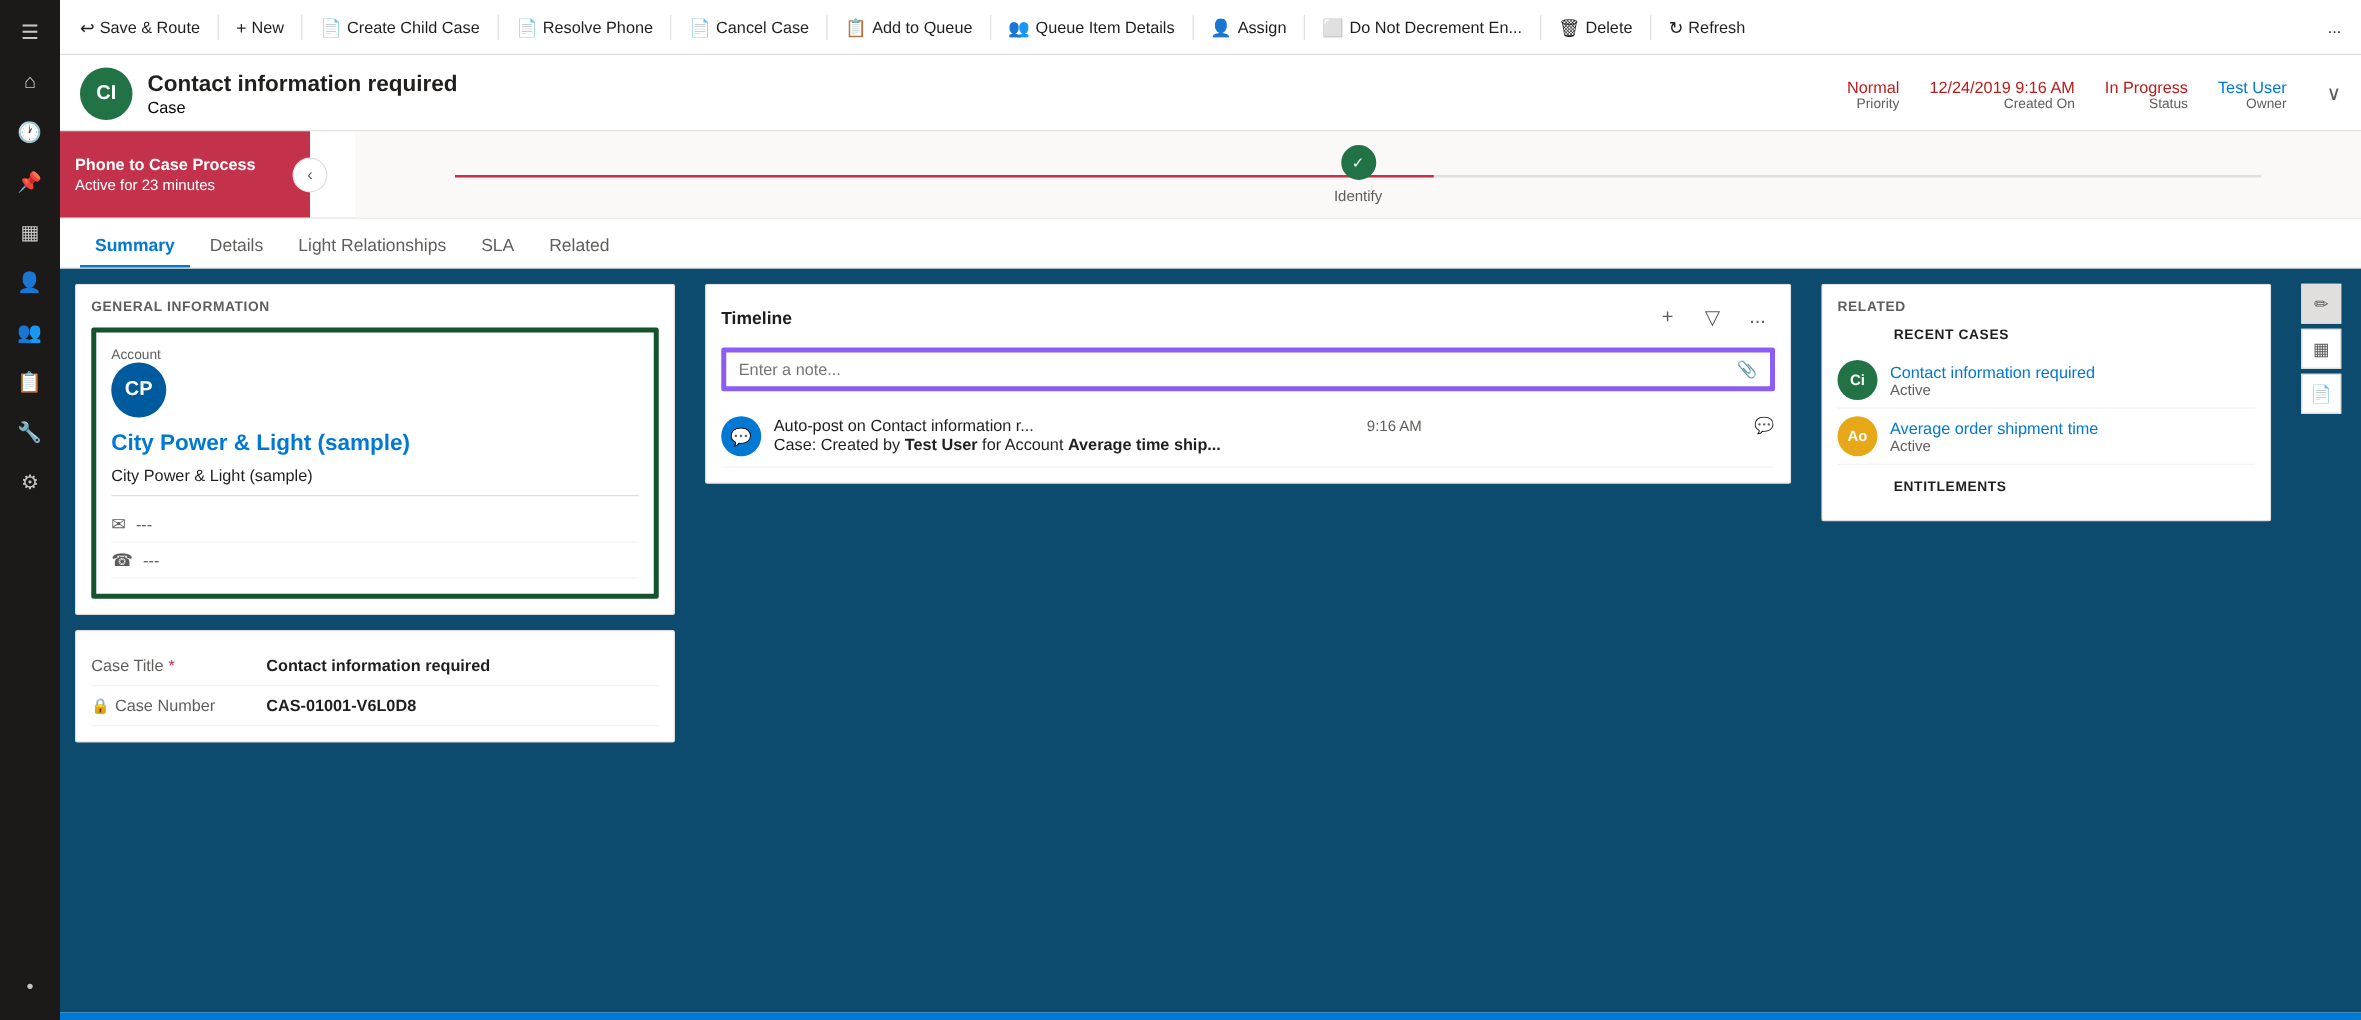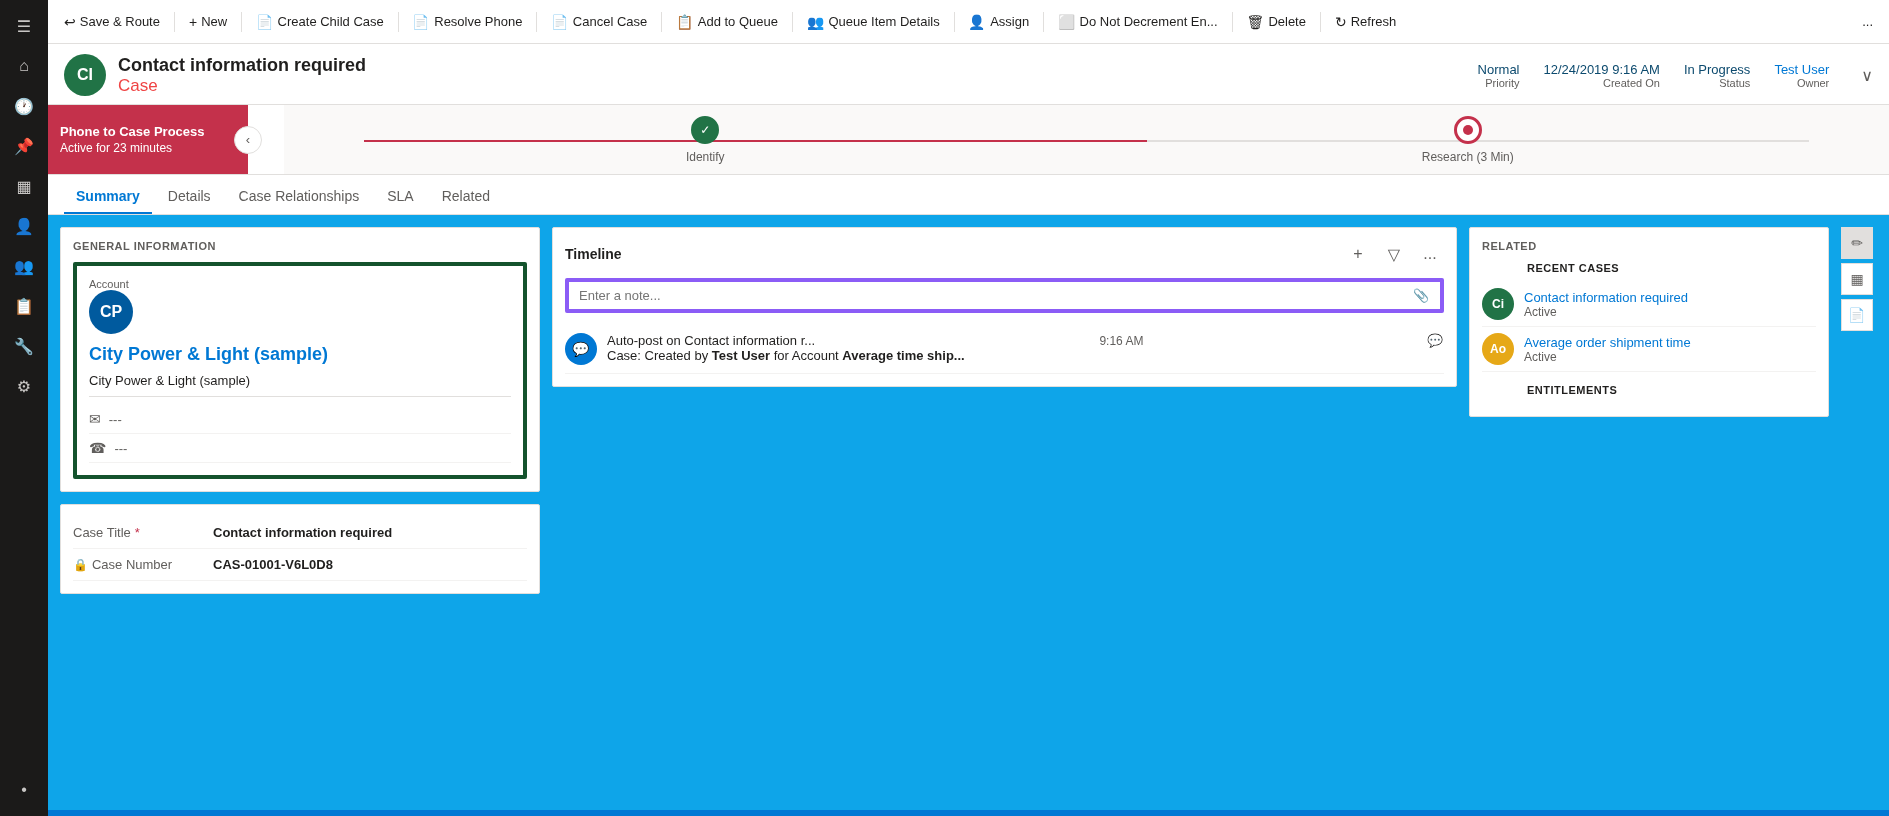--- a/index.html
+++ b/index.html
@@ -42,28 +42,28 @@
     }
     .record-title-row {
       display: flex; align-items: center; gap: 12px; margin-bottom: 8px;
     }
     .record-avatar {
       width: 42px; height: 42px; border-radius: 50%; background: #217346;
       display: flex; align-items: center; justify-content: center; color: #fff; font-weight: 700; font-size: 16px;
       flex-shrink: 0;
     }
     .record-title-text h1 { font-size: 18px; font-weight: 600; color: #201f1e; }
-    .record-title-text span { font-size: 17px; color: #ef4444; }
+    .record-title-text span { font-size: 13px; color: #000000; }
 
     .record-meta {
       margin-left: auto; display: flex; align-items: center; gap: 24px;
     }
     .meta-field { display: flex; flex-direction: column; align-items: flex-end; }
     .meta-label { font-size: 11px; color: #605e5c; }
-    .meta-value { font-size: 13px; color: #0c4a6e; font-weight: 500; }
+    .meta-value { font-size: 13px; color: #b91c1c; font-weight: 500; }
     .meta-value.blue { color: #0078d4; cursor: pointer; }
     .meta-chevron { font-size: 16px; color: #605e5c; cursor: pointer; margin-left: 8px; }
 
     
     .process-bar {
       display: flex; align-items: stretch; background: #fff; border-bottom: 1px solid #e1dfdd;
       flex-shrink: 0; height: 70px; gap: 36px;
     }
     .process-sidebar {
       background: #c4314b; color: #fff; padding: 8px 12px;
@@ -106,21 +106,21 @@
       border-bottom: 1px solid #e1dfdd; flex-shrink: 0; height: 40px;
     }
     .tab {
       padding: 8px 12px; font-size: 14px; color: #605e5c; cursor: pointer;
       border-bottom: 2px solid transparent; margin-right: 4px; display: flex; align-items: center;
     }
     .tab.active { color: #0078d4; border-bottom: 2px solid #0078d4; font-weight: 600; }
 
     
     .content-area {
-      display: flex; flex: 1; overflow: hidden; background: #0ea5e9; padding: 12px; gap: 12px;
+      display: flex; flex: 1; overflow: hidden; background: #0c4a6e; padding: 12px; gap: 24px;
     }
 
     
     .panel-left { flex: 0 0 480px; display: flex; flex-direction: column; gap: 12px; overflow-y: auto; }
     .panel-center { flex: 1; display: flex; flex-direction: column; gap: 12px; overflow-y: auto; }
     .panel-right { flex: 0 0 360px; display: flex; flex-direction: column; gap: 12px; overflow-y: auto; }
     .panel-tools { flex: 0 0 36px; display: flex; flex-direction: column; gap: 4px; }
 
     .card {
       background: #fff; border: 1px solid #e1dfdd; border-radius: 2px; padding: 12px;
@@ -330,34 +330,28 @@
     </div>
     <div class="process-steps">
       <div class="process-line"></div>
       <div class="process-line-active"></div>
 
       <div class="process-step">
         <div class="step-circle completed">✓</div>
         <span class="step-label">Identify</span>
       </div>
 
-      <div class="process-step">
-        <div class="step-circle active">
-          <div style="width:10px;height:10px;border-radius:50%;background:#c4314b;"></div>
-        </div>
-        <span class="step-label">Research  (3 Min)</span>
-      </div>
 
     </div>
   </div>
 
   <div class="tabs-bar">
     <div class="tab active">Summary</div>
     <div class="tab">Details</div>
-    <div class="tab">Case Relationships</div>
+    <div class="tab">Light Relationships</div>
     <div class="tab">SLA</div>
     <div class="tab">Related</div>
   </div>
 
   <div class="content-area">
 
     <div class="panel-left">
       <div class="card">
         <div class="card-section-title">GENERAL INFORMATION</div>
         <div class="account-card">

